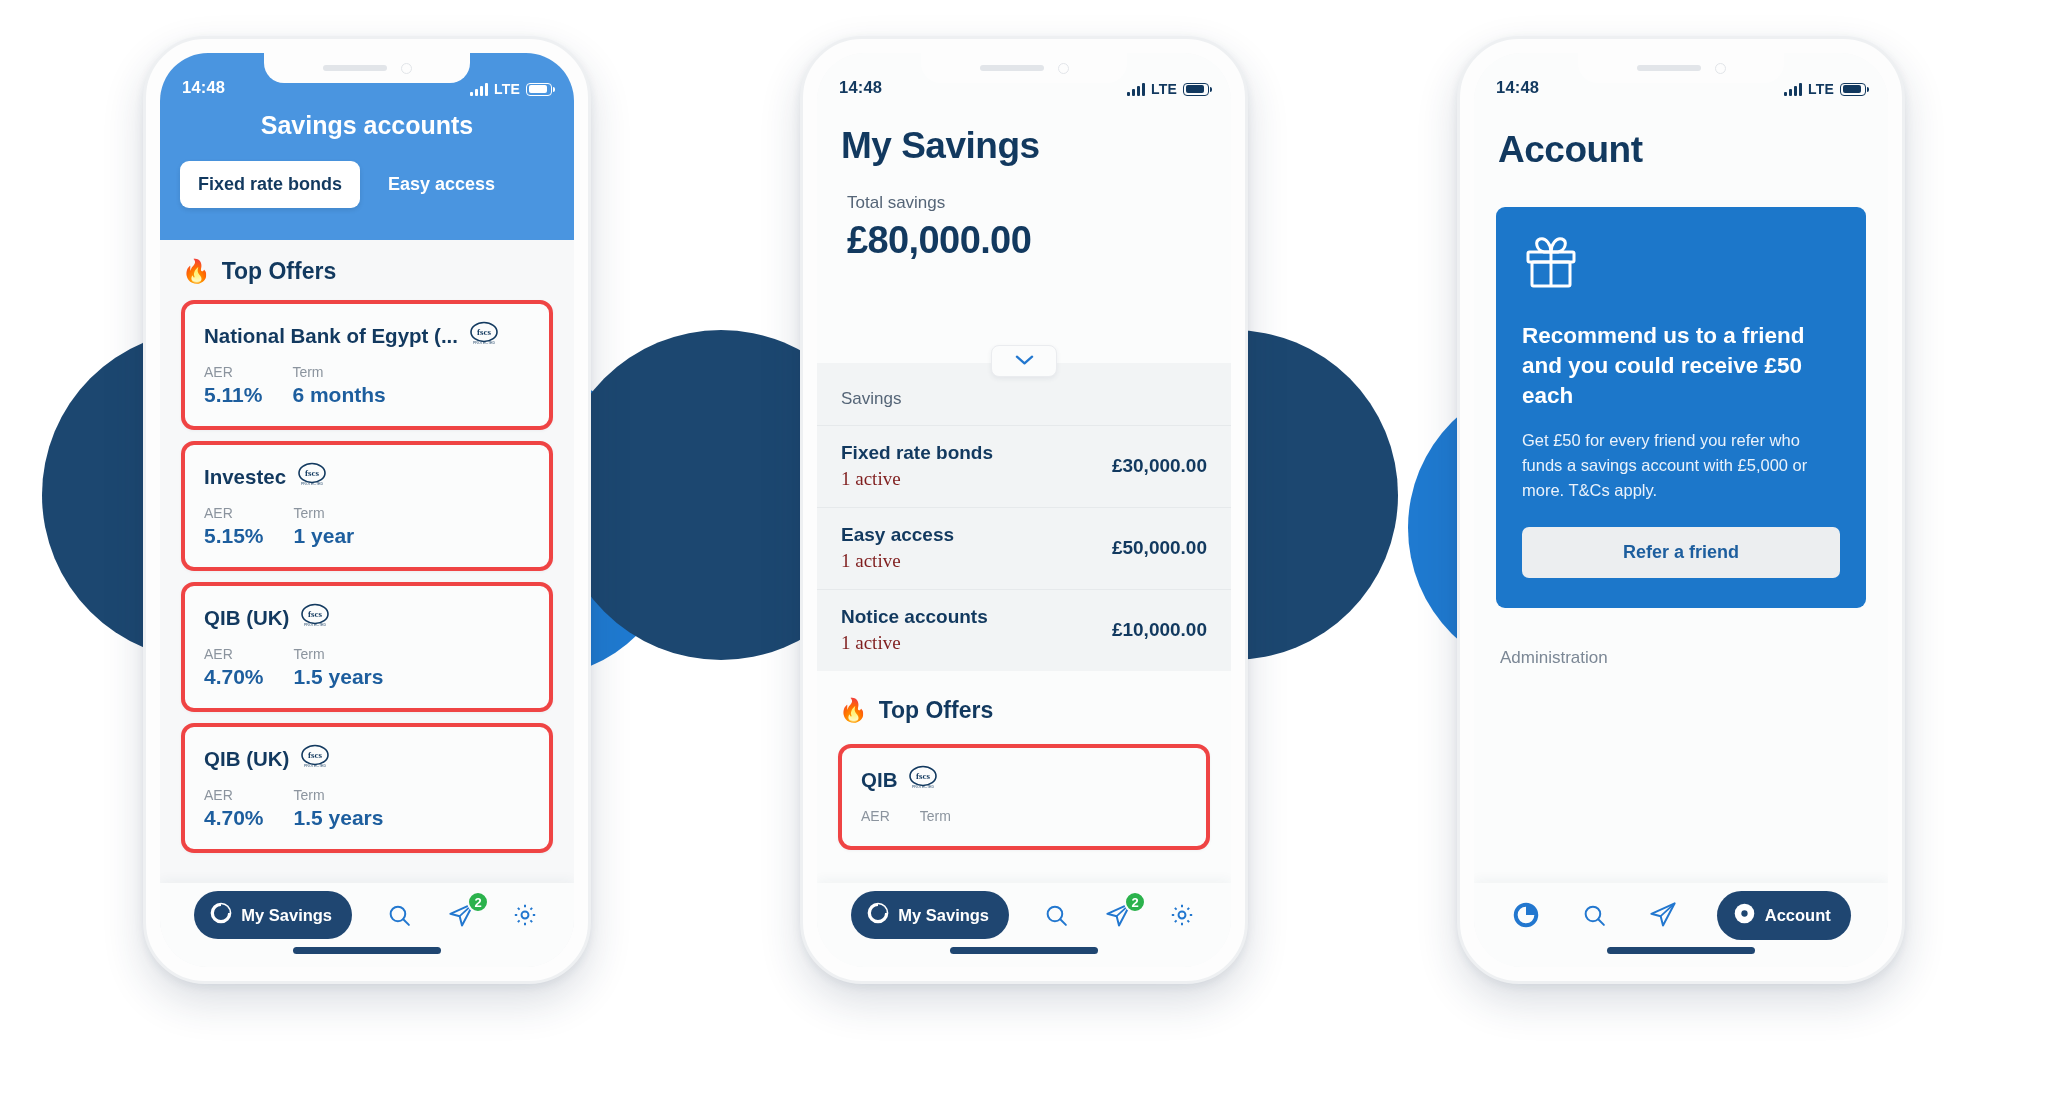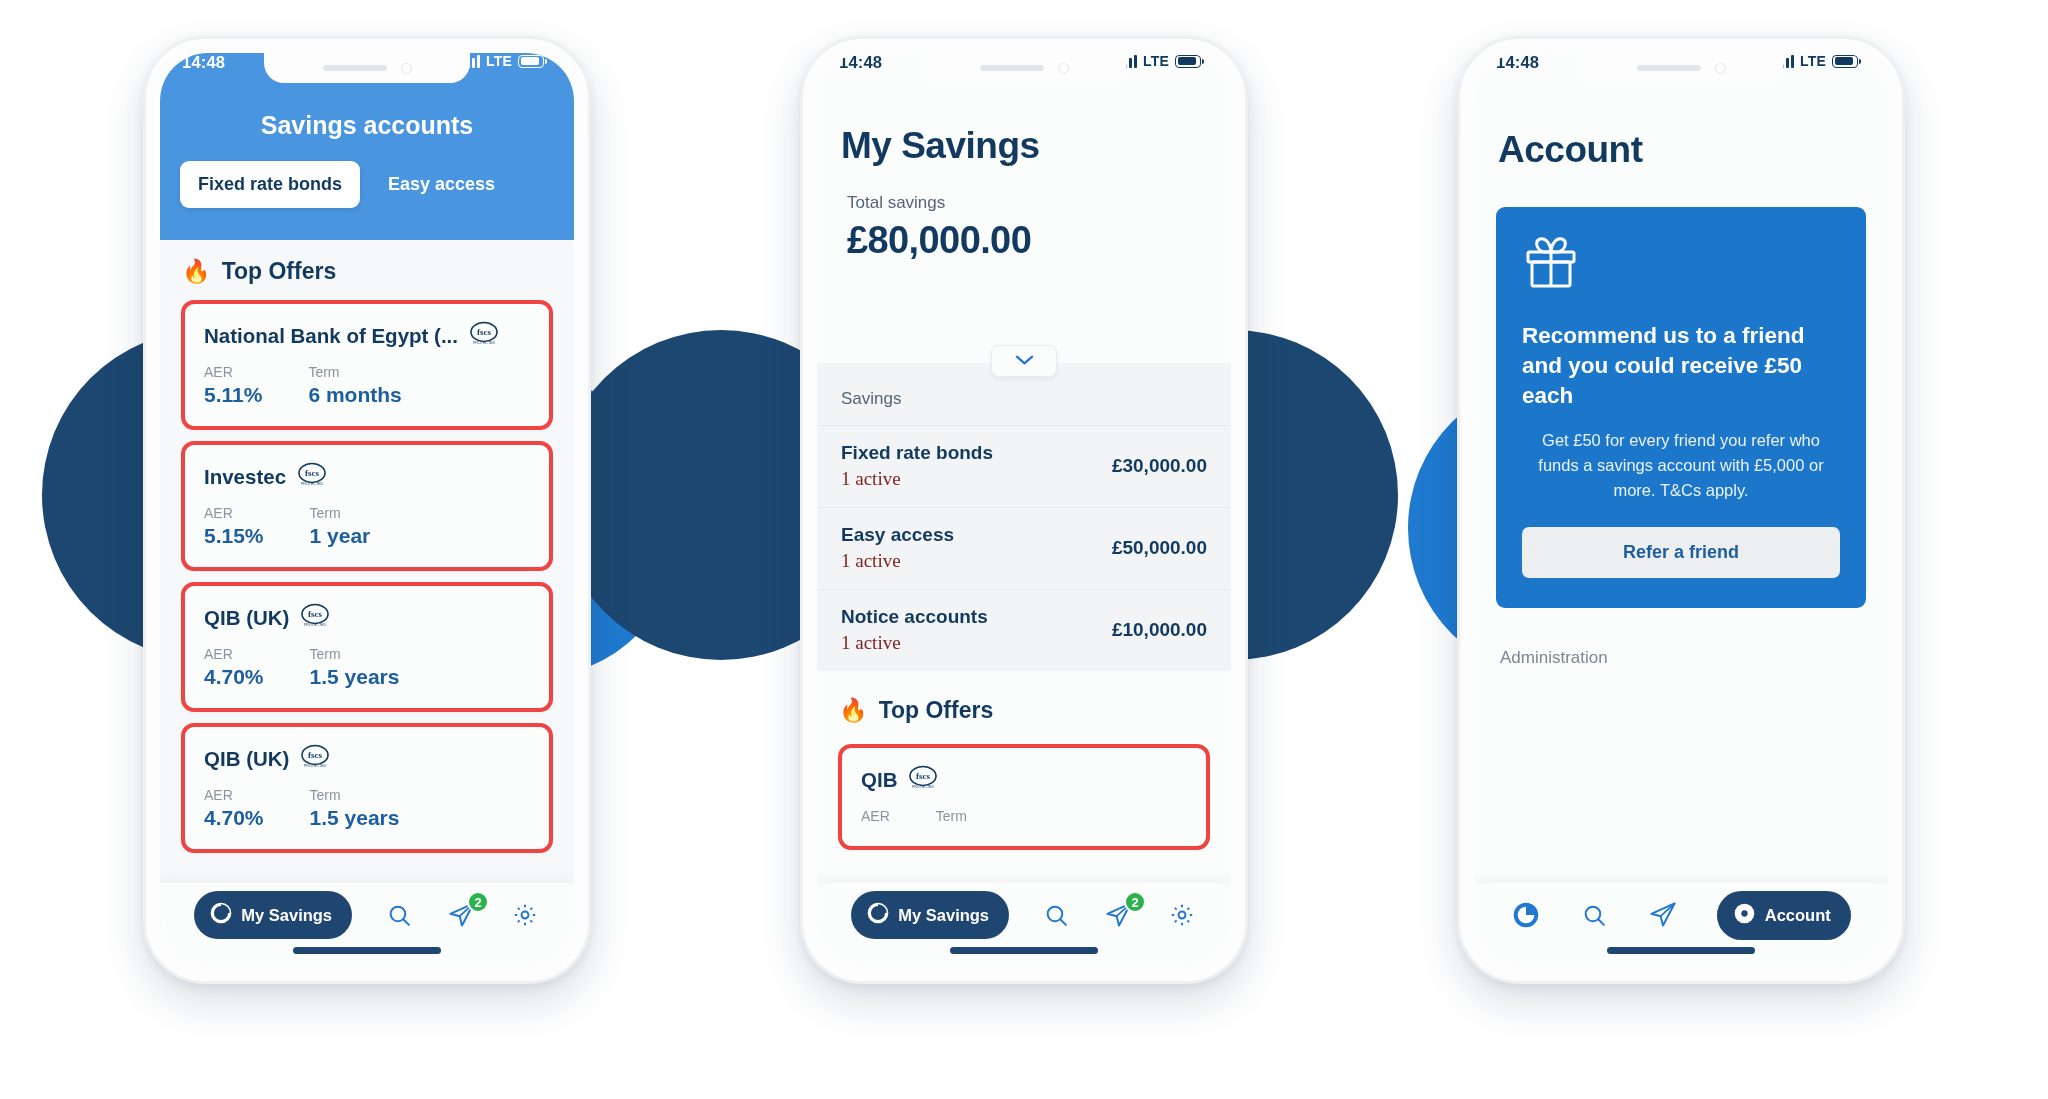--- a/index.html
+++ b/index.html
@@ -41,22 +41,22 @@
   }
   .notch .speaker { width: 64px; height: 6px; background: #e2e5e9; border-radius: 4px; }
   .notch .cam { width: 11px; height: 11px; border-radius: 50%; background: #fdfdfd; border: 1.6px solid #e2e5e9; }
   .home-ind {
     position: absolute; bottom: 13px; left: 50%; transform: translateX(-50%);
     width: 148px; height: 7px; border-radius: 6px; background: #1f4671; z-index: 40;
   }
 
   
   .status {
-    position: absolute; top: 0; left: 0; right: 8px; height: 44px;
-    display: flex; align-items: flex-start; justify-content: space-between;
+    position: absolute; top: 0; left: 0; right: 0; height: 44px;
+    display: flex; align-items: flex-end; justify-content: space-between;
     padding: 0 22px; z-index: 35;
     font-size: 16.5px; font-weight: bold; letter-spacing: .2px;
   }
   .status .right { display: flex; align-items: center; gap: 6px; }
   .bars { display: flex; align-items: flex-end; gap: 2px; height: 13px; }
   .bars i { display: block; width: 3px; border-radius: 1px; background: currentColor; }
   .bars i:nth-child(1){height:4px}.bars i:nth-child(2){height:7px}
   .bars i:nth-child(3){height:10px}.bars i:nth-child(4){height:13px}
   .lte { font-size: 14px; font-weight: bold; }
   .batt { width: 26px; height: 13px; border: 1.6px solid currentColor; border-radius: 4px; position: relative; }
@@ -84,21 +84,21 @@
   .section-title { font-size: 23px; font-weight: bold; color: #12395f; }
 
   .offer-card {
     margin: 11px 21px; background: #fbfcfc; border: 4px solid #ef4444;
     border-radius: 13px; padding: 17px 19px 19px;
     box-shadow: 0 1px 3px rgba(40,60,90,.05);
   }
   .offer-top { display: flex; align-items: center; gap: 10px; }
   .offer-name { font-size: 20.5px; font-weight: bold; color: #12395f; white-space: nowrap; overflow: hidden; text-overflow: ellipsis; }
   .fscs { flex: 0 0 auto; }
-  .offer-cols { display: flex; gap: 46px; margin-top: 13px; }
+  .offer-cols { display: flex; gap: 30px; margin-top: 13px; }
   .col-lbl { font-size: 14px; color: #8b949e; margin-bottom: 3px; }
   .col-val { font-size: 21px; font-weight: bold; color: #1d5e9e; }
 
   
   .navbar {
     position: absolute; left: 0; right: 0; bottom: 0; height: 84px;
     background: #fbfcfc; z-index: 30;
     display: flex; align-items: center; justify-content: space-around;
     padding: 0 18px 20px; box-shadow: 0 -2px 12px rgba(40,60,90,.06);
   }
@@ -140,21 +140,21 @@
 
   
   .p3-body { position: absolute; inset: 0; background: #fbfcfc; }
   .p3-title { font-size: 37px; font-weight: bold; color: #12395f; padding: 76px 0 0 24px; letter-spacing: -.5px; }
   .refer-card {
     margin: 36px 22px 0; background: #1c77ca; border-radius: 9px;
     padding: 26px 26px 30px; color: #fff;
   }
   .gift { margin-bottom: 28px; }
   .refer-head { font-size: 22.5px; font-weight: bold; line-height: 1.34; }
-  .refer-sub { font-size: 16.5px; line-height: 1.5; margin-top: 17px; color: #eaf2fb; text-align: center; }
+  .refer-sub { font-size: 16.5px; line-height: 1.5; margin-top: 17px; color: #eaf2fb; }
   .refer-btn {
     margin-top: 24px; background: #eceef0; color: #1d5e9e;
     border-radius: 7px; text-align: center; padding: 15px 0;
     font-size: 18px; font-weight: bold;
   }
   .admin-lbl { font-size: 17px; color: #7b8795; padding: 40px 0 0 26px; }
   .notif-card {
     margin: 18px 22px 0; background: #fbfcfc; border: 1px solid #edeff1;
     border-radius: 12px; padding: 22px 22px; display: flex;
     align-items: center; justify-content: space-between;

